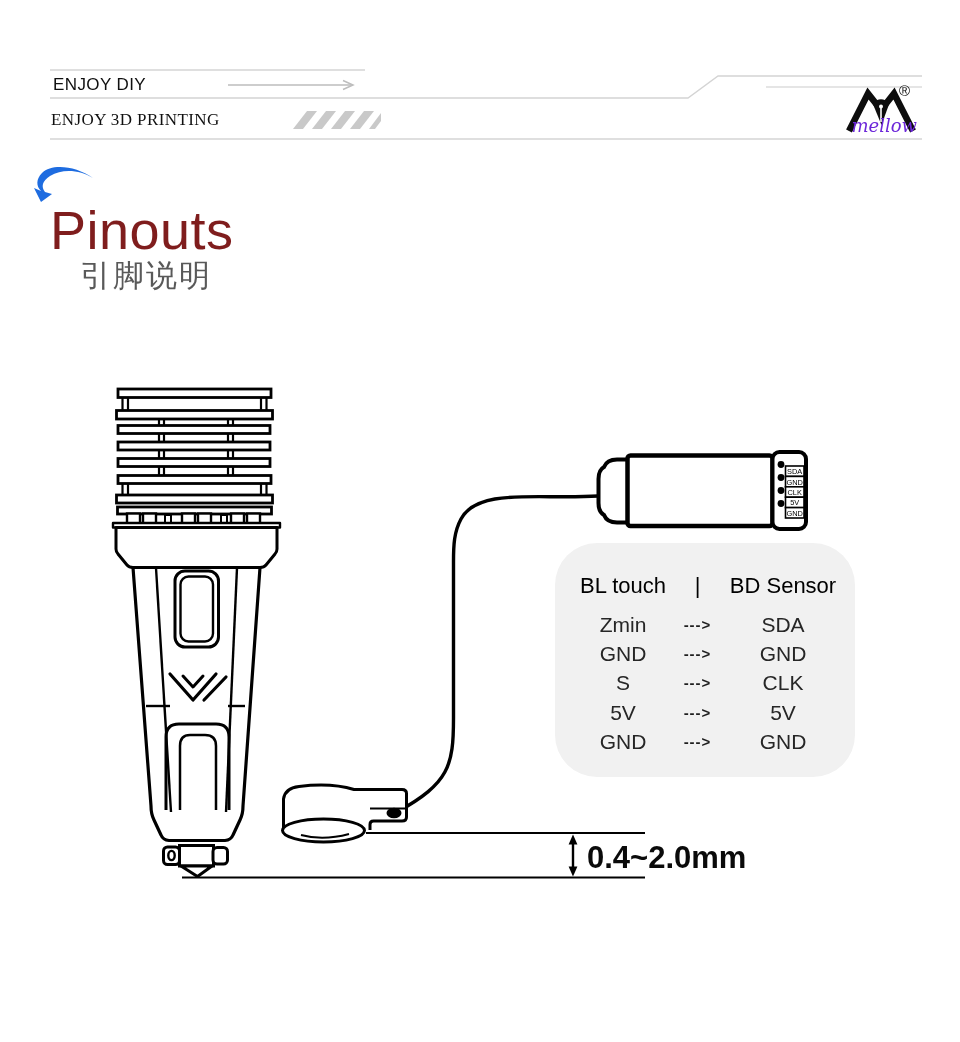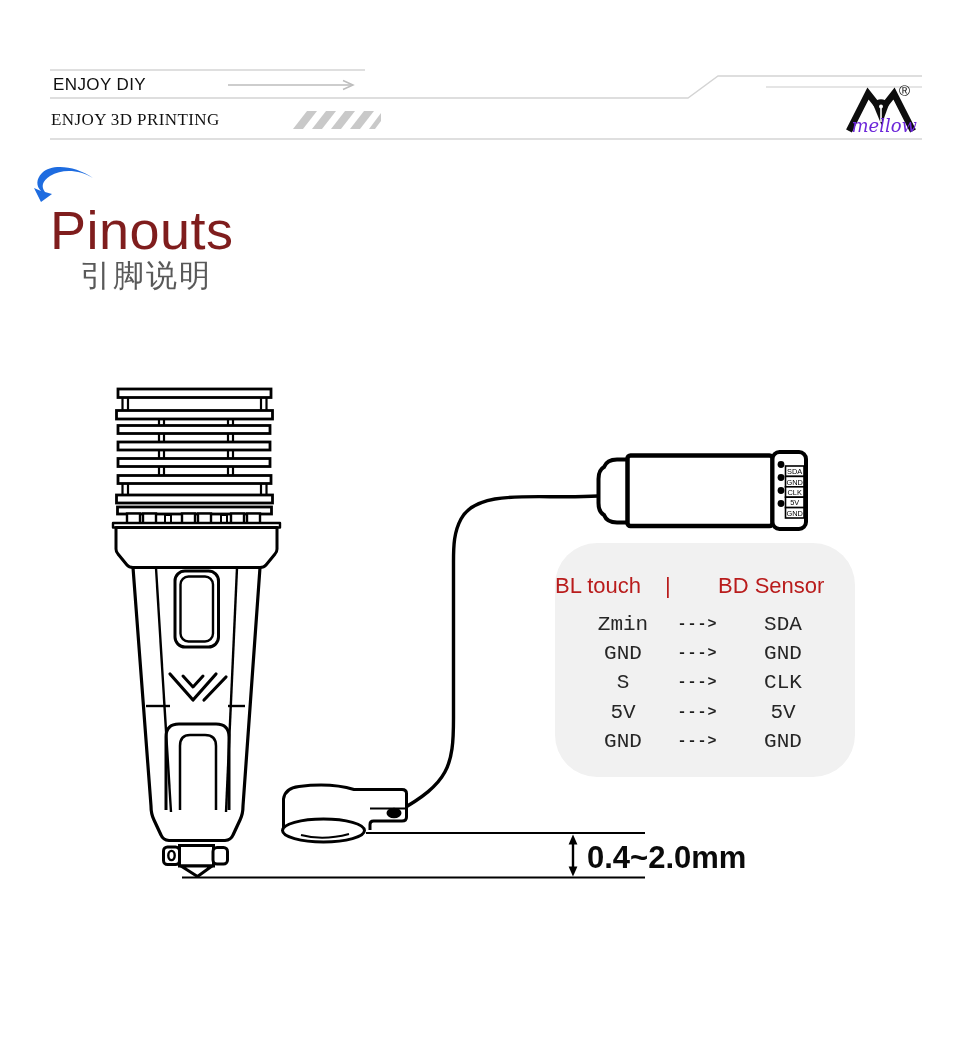--- a/index.html
+++ b/index.html
@@ -12,27 +12,27 @@
   .tagline{font-size:17px;letter-spacing:.4px;color:#101010;white-space:nowrap;}
   .brand-word{font-family:"DejaVu Serif", serif;font-style:italic;font-size:18px;color:#6d28d9;text-align:right;}
   .reg-mark{font-size:15px;color:#0d0d0d;}
   
   .page-title{font-size:54px;font-weight:500;color:#7f1d1d;line-height:1;letter-spacing:.5px;}
   .page-subtitle{font-size:31px;color:#595959;line-height:1;letter-spacing:2px;}
   
   .pin-box{
     left:555px;top:543px;width:300px;height:234px;background:#f1f1f1;border-radius:42px;
   }
-  .pin-box .hdr{position:absolute;top:28px;height:30px;line-height:30px;font-size:22px;color:#b91c1c;text-align:left;}
+  .pin-box .hdr{position:absolute;top:28px;height:30px;line-height:30px;font-size:22px;color:#000000;text-align:center;}
   .pin-box .c-left{left:0;width:136px;}
   .pin-box .c-mid{left:110px;width:65px;}
   .pin-box .c-right{left:163px;width:130px;}
   .pin-rows{position:absolute;top:67px;left:0;width:100%;}
   .pin-row{position:relative;height:29.2px;line-height:29.2px;font-size:21px;color:#262626;}
-  .pin-row span{position:absolute;top:0;height:100%;text-align:center;font-family:Liberation Mono, monospace;}
+  .pin-row span{position:absolute;top:0;height:100%;text-align:center;}
   .pin-row .arrow{font-size:15px;font-weight:bold;letter-spacing:1px;color:#1e1e1e;}
   svg{display:block;}
   svg text{font-family:"Liberation Sans", sans-serif;}
 </style>
 </head>
 <body>
 
 <svg class="abs" style="left:0;top:0;" width="960" height="160" viewBox="0 0 960 160">
   <g fill="none" stroke="#d4d4d4" stroke-width="1.6">
     <path d="M50,70 L365,70"></path>

